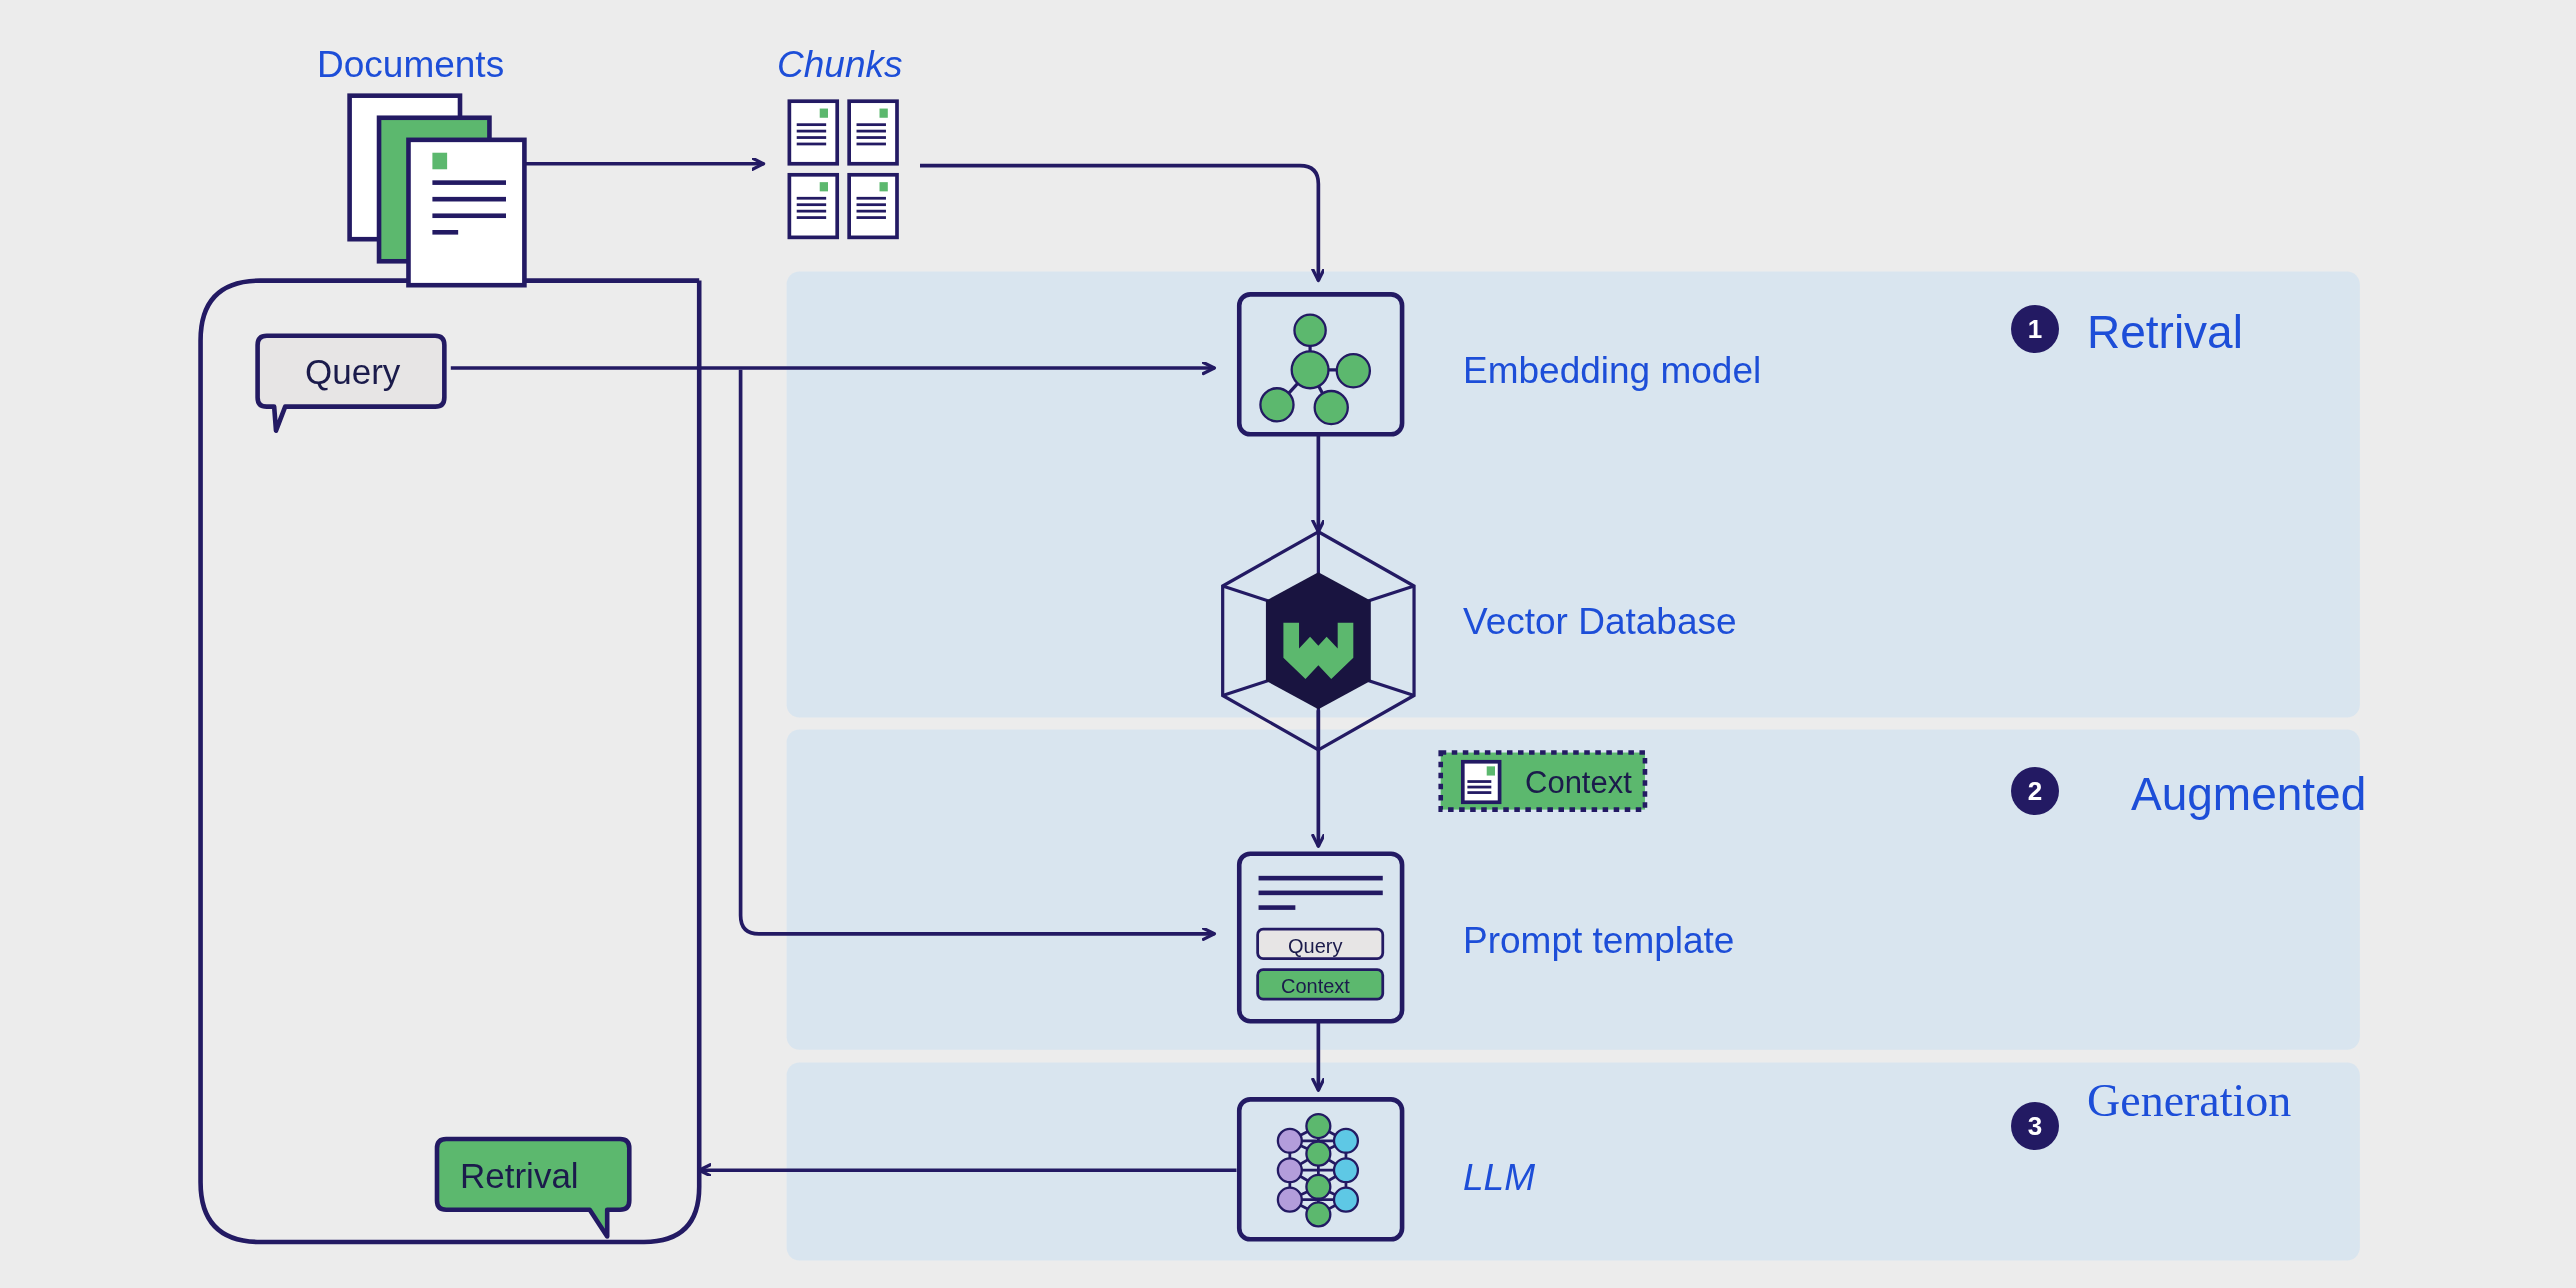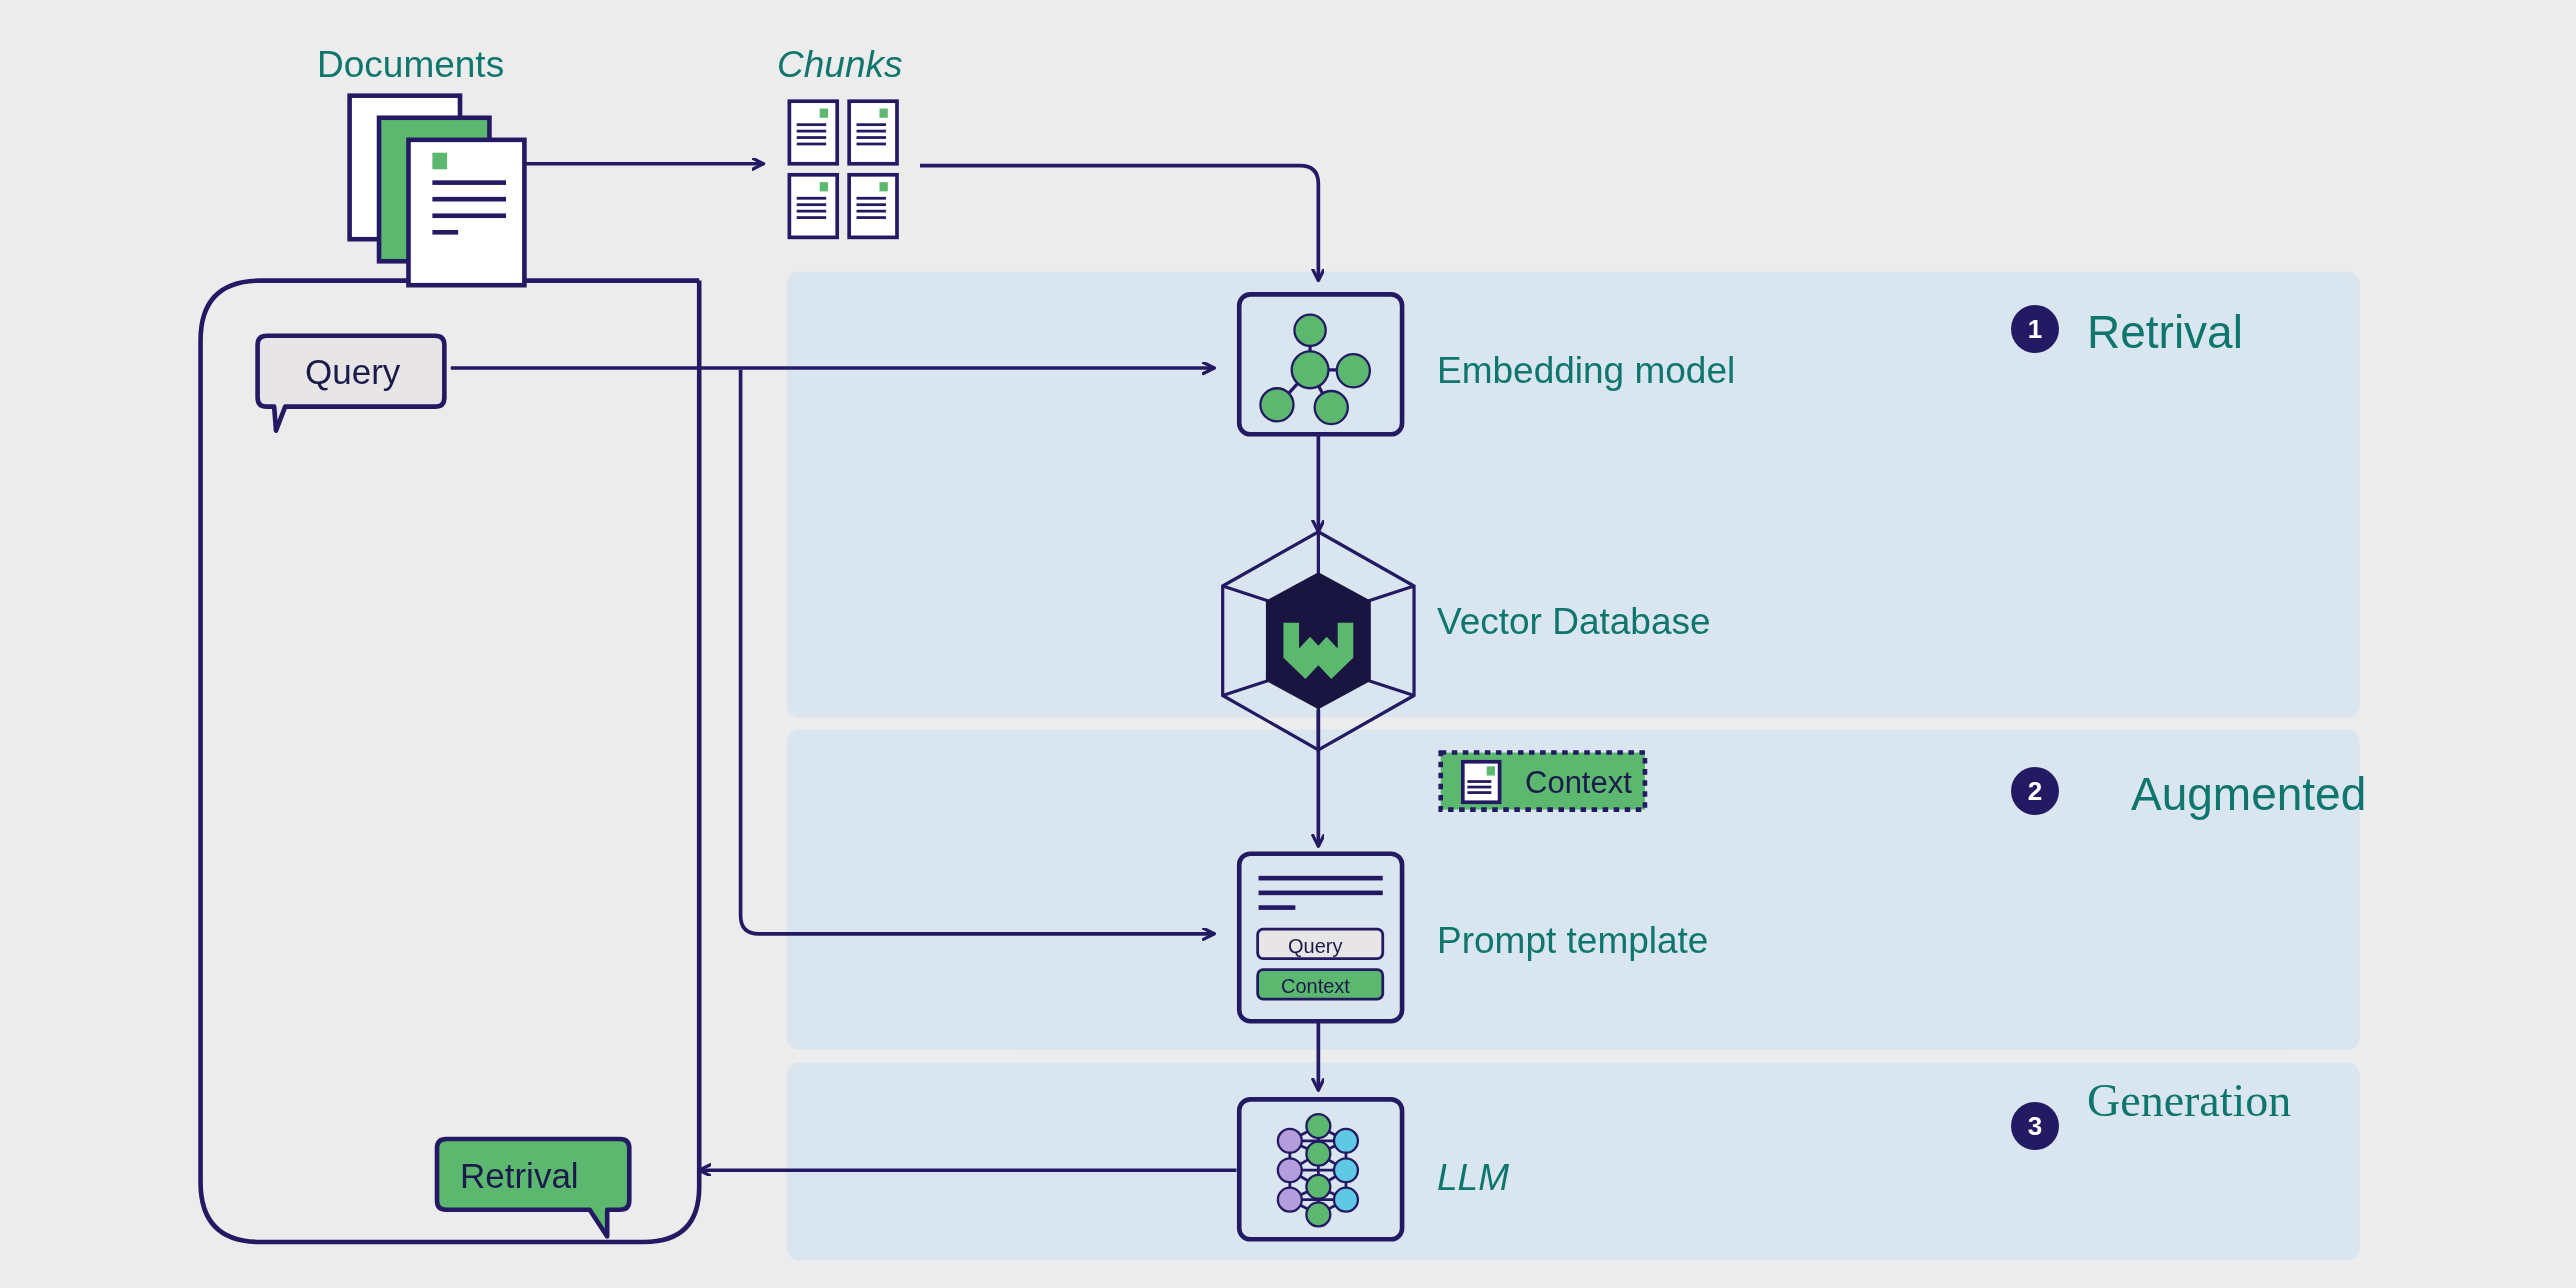--- a/index.html
+++ b/index.html
@@ -19,29 +19,30 @@
   }
   #stage svg.layer {
     position: absolute;
     left: 0;
     top: 0;
     width: 2576px;
     height: 1288px;
   }
   .lbl {
     position: absolute;
-    color: #0f766e;
+    color: #1d4ed8;
     white-space: nowrap;
     font-family: "Liberation Sans", sans-serif;
   }
   .heading {
     font-size: 37px;
   }
   .node-label {
     font-size: 37px;
+    margin-left: 26px;
   }
   .stage-label {
     font-size: 46px;
   }
   .badge-num {
     position: absolute;
     width: 48px;
     height: 48px;
     border-radius: 50%;
     background: #231a63;

